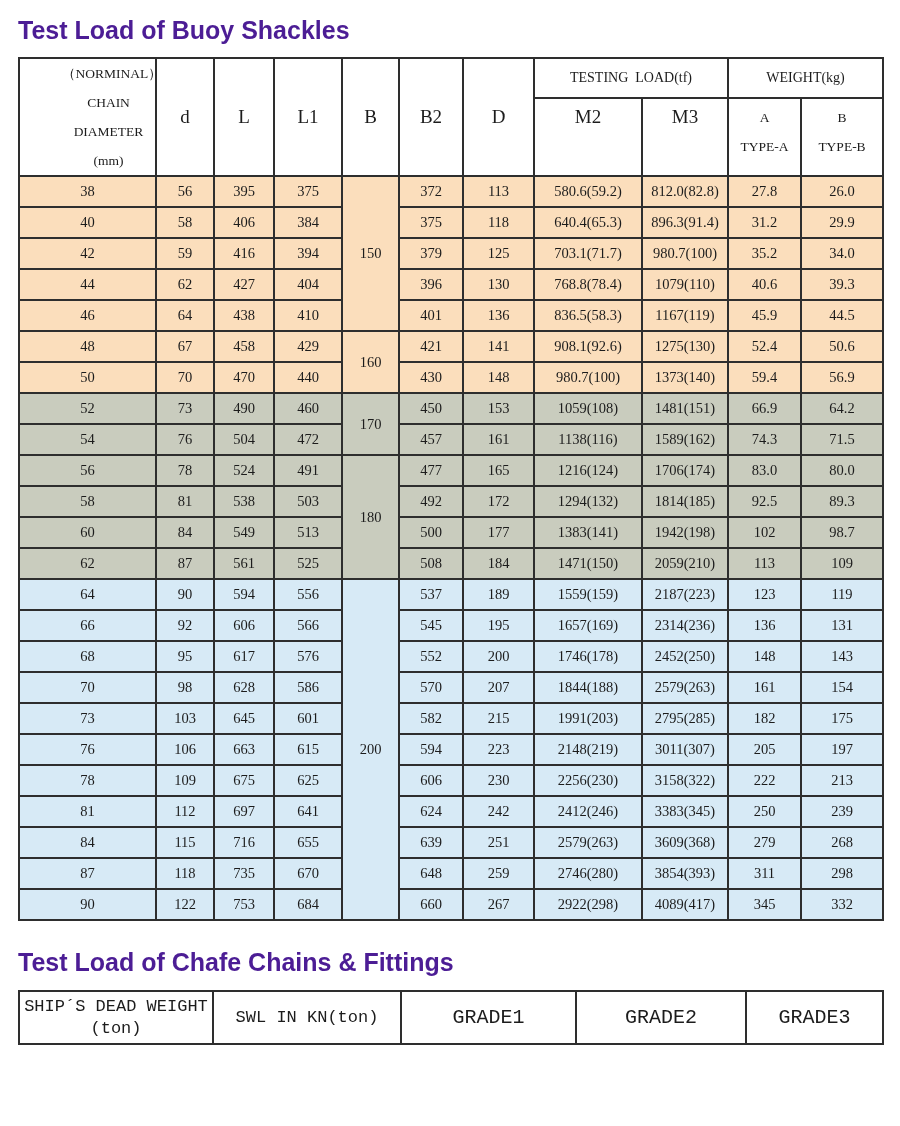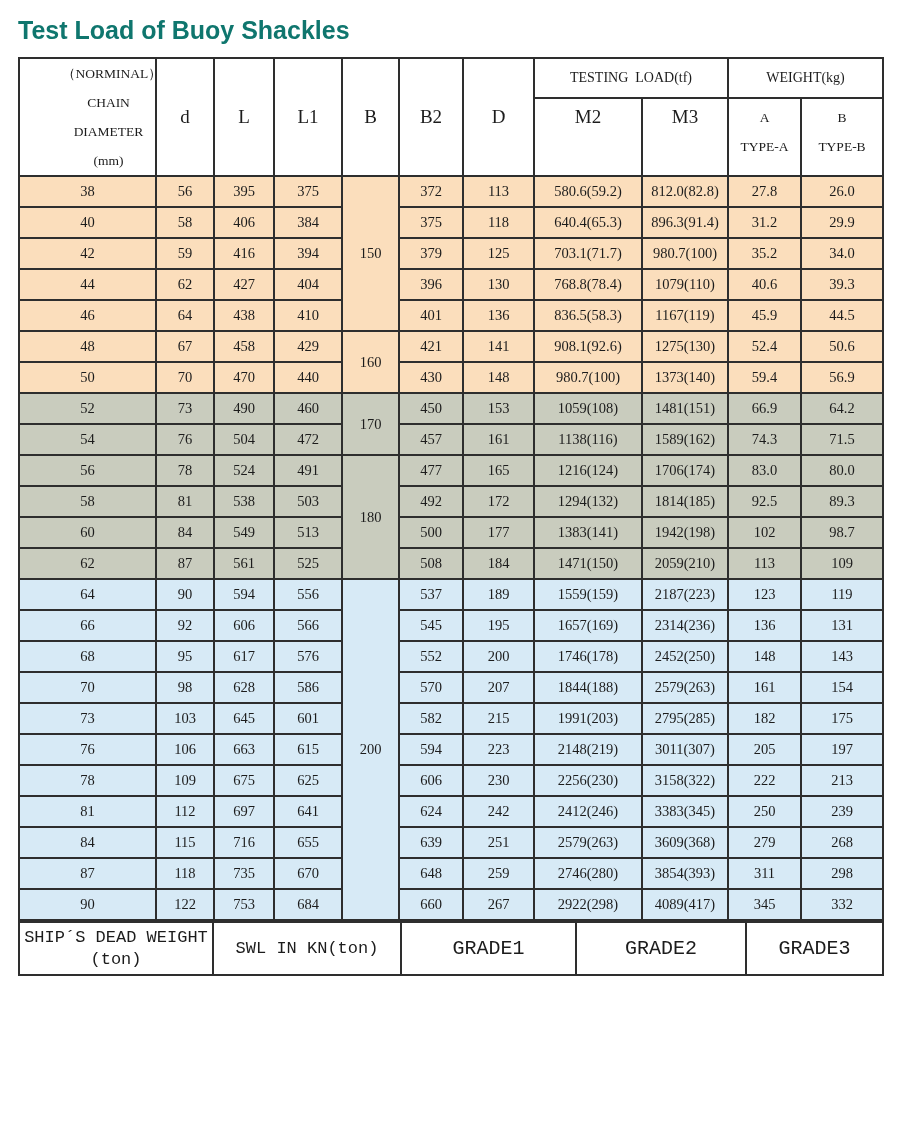--- a/index.html
+++ b/index.html
@@ -9,21 +9,21 @@
     font-family: "Liberation Serif", serif;
     color: #1c1c1c;
     overflow: hidden;
   }
   .page { padding: 14px 18px 0 18px; }
 
   .doc-title {
     font-family: "Liberation Sans", sans-serif;
     font-weight: 600;
     font-size: 25px;
-    color: #0f766e;
+    color: #4c1d95;
     margin: 2px 0 12px 0;
   }
   .doc-title.second { margin-top: 27px; margin-bottom: 13px; }
 
   table {
     border-collapse: collapse;
     table-layout: fixed;
     width: 864px;
   }
   th, td {
@@ -409,20 +409,21 @@
           <td>660</td>
           <td>267</td>
           <td>2922(298)</td>
           <td>4089(417)</td>
           <td>345</td>
           <td>332</td>
         </tr>
       </tbody>
   </table>
 
+  <h1 class="doc-title second">Test Load of Chafe Chains &amp; Fittings</h1>
 
   <table class="chafe">
     <colgroup>
       <col style="width:194px">
         <col style="width:188px">
         <col style="width:175px">
       <col style="width:170px">
         <col style="width:137px">
     </colgroup>
     <thead>

